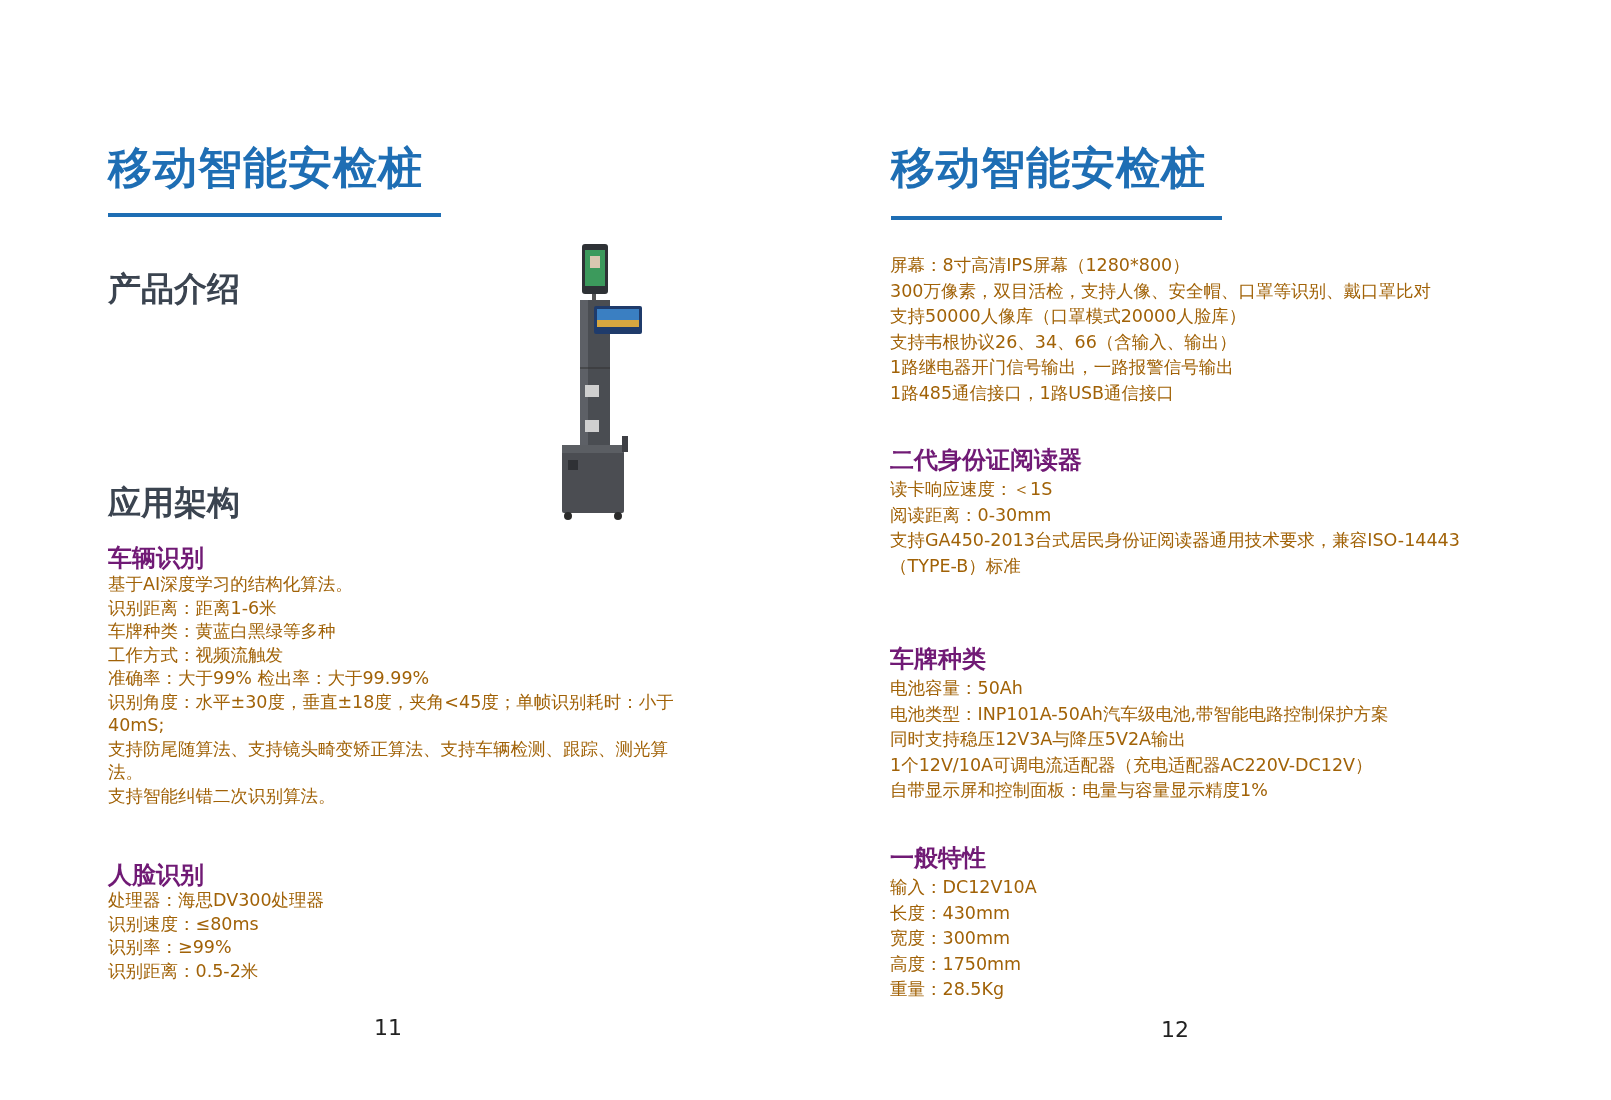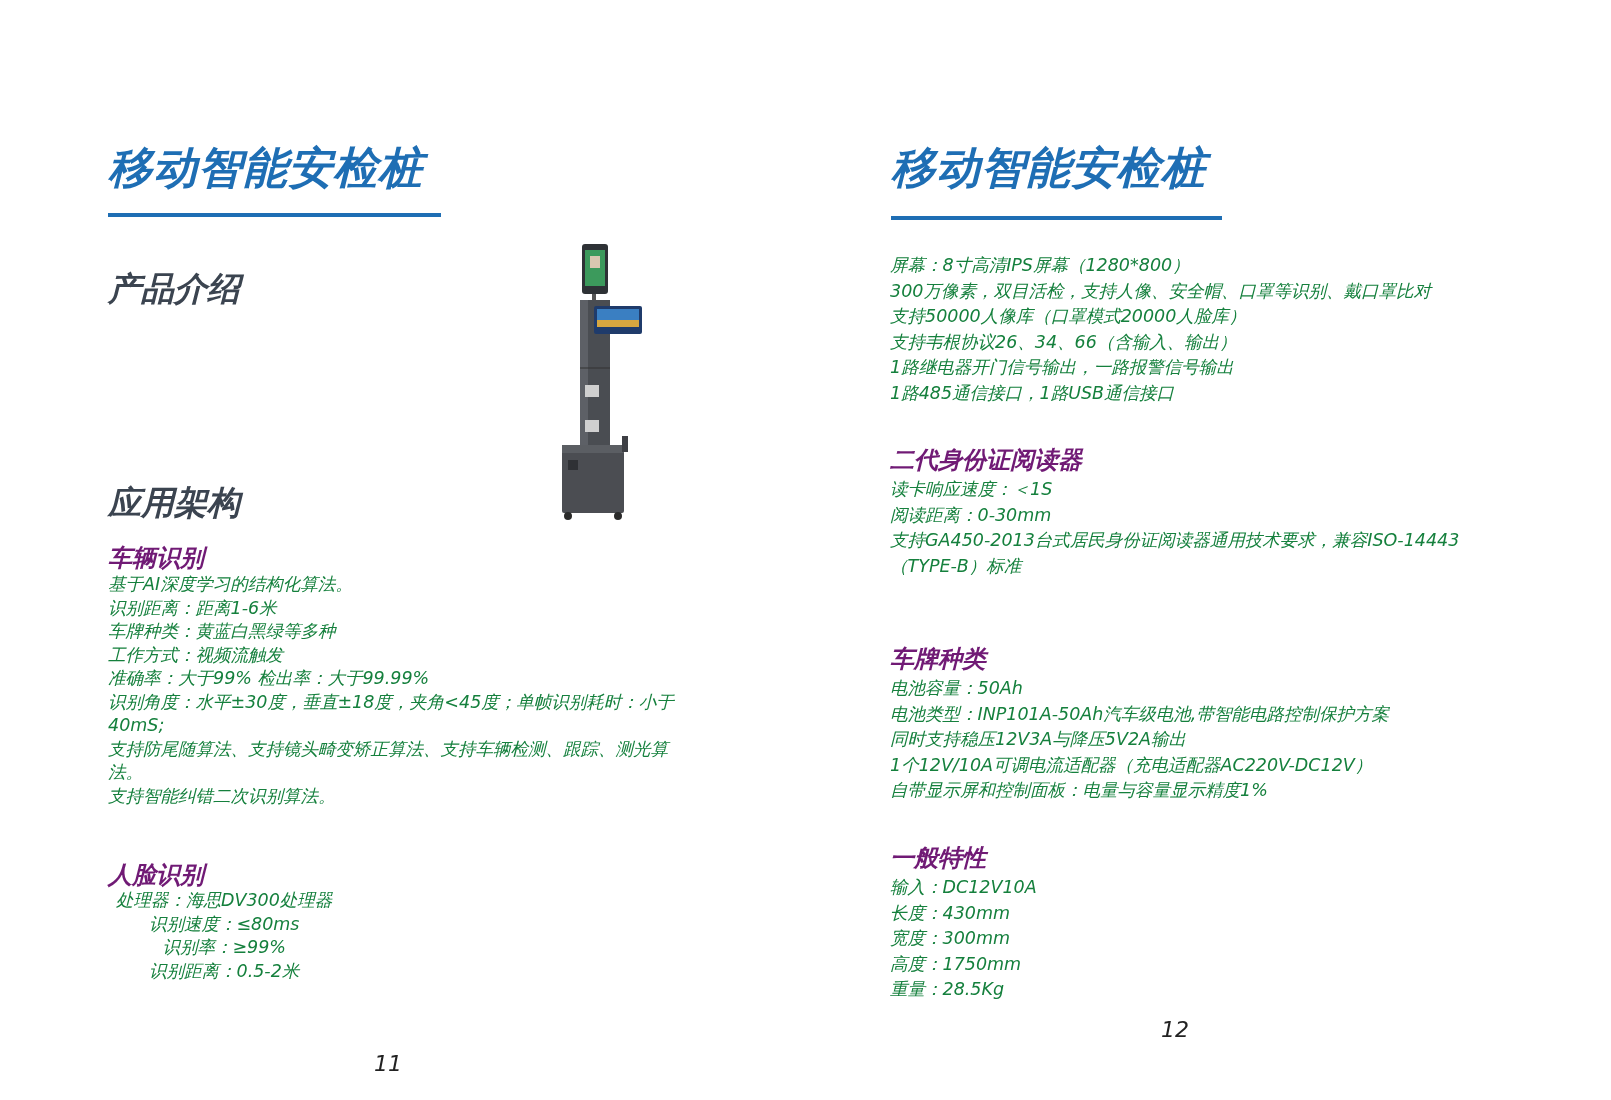--- a/index.html
+++ b/index.html
@@ -1,39 +1,39 @@
 <!DOCTYPE html>
 <html><head>
 <meta charset="utf-8">
 <style>
   html, body { margin: 0; padding: 0; }
   body {
     width: 1611px; height: 1100px; background: #ffffff; position: relative; overflow: hidden;
     font-family: "DejaVu Sans", "Liberation Sans", sans-serif; color: #222;
   }
-  .page { position: absolute; top: 0; height: 1100px; font-style: italic; }
+  .page { position: absolute; top: 0; height: 1100px; }
   .page.left { left: 0; width: 805px; }
   .page.right { left: 805px; width: 806px; }
 
   .title {
     position: absolute; font-size: 44px; font-weight: bold; color: #1e6eb4;
     letter-spacing: 1px; white-space: nowrap; line-height: 1;
   }
   .title-rule { position: absolute; height: 4px; background: #1e6eb4; }
 
   .h-dark {
     position: absolute; font-size: 33px; font-weight: bold; color: #3b4450;
     white-space: nowrap; line-height: 1;
   }
   .h-blue {
     position: absolute; font-size: 24px; font-weight: bold; color: #701a75;
     white-space: nowrap; line-height: 1;
   }
   .lines { position: absolute; margin: 0; padding: 0; list-style: none; }
-  .lines li { font-size: 17.5px; line-height: 23.5px; color: #15803d; white-space: nowrap; }
+  .lines li { font-size: 17.5px; line-height: 23.5px; color: #a16207; white-space: nowrap; }
   .lines.tall li { line-height: 25.5px; }
   .lines.intro li { line-height: 24.5px; }
 
   .page-num { position: absolute; font-size: 22px; color: #222; line-height: 1; }
 
   .product { position: absolute; left: 548px; top: 240px; width: 110px; height: 285px; }
 </style>
 </head>
 <body>
 
@@ -78,28 +78,28 @@
     <li>工作方式：视频流触发</li>
     <li>准确率：大于99%  检出率：大于99.99%</li>
     <li>识别角度：水平±30度，垂直±18度，夹角&lt;45度；单帧识别耗时：小于</li>
     <li>40mS;</li>
     <li>支持防尾随算法、支持镜头畸变矫正算法、支持车辆检测、跟踪、测光算</li>
     <li>法。</li>
     <li>支持智能纠错二次识别算法。</li>
   </ul>
 
   <div class="h-blue" style="left:108px; top:863px;">人脸识别</div>
-  <ul class="lines" style="left:116px; top:889px;text-align:center;">
+  <ul class="lines" style="left:108px; top:889px;">
     <li>处理器：海思DV300处理器</li>
     <li>识别速度：≤80ms</li>
     <li>识别率：≥99%</li>
     <li>识别距离：0.5-2米</li>
   </ul>
 
-  <div class="page-num" style="left:374px; top:1017px;margin-top:36px;">11</div>
+  <div class="page-num" style="left:374px; top:1017px;">11</div>
 </div>
 
 <div class="page right">
   <div class="title" style="left:86px; top:146px;">移动智能安检桩</div>
   <div class="title-rule" style="left:86px; top:216px; width:331px;"></div>
 
   <ul class="lines tall" style="left:85px; top:253px;">
     <li>屏幕：8寸高清IPS屏幕（1280*800）</li>
     <li>300万像素，双目活检，支持人像、安全帽、口罩等识别、戴口罩比对</li>
     <li>支持50000人像库（口罩模式20000人脸库）</li>

